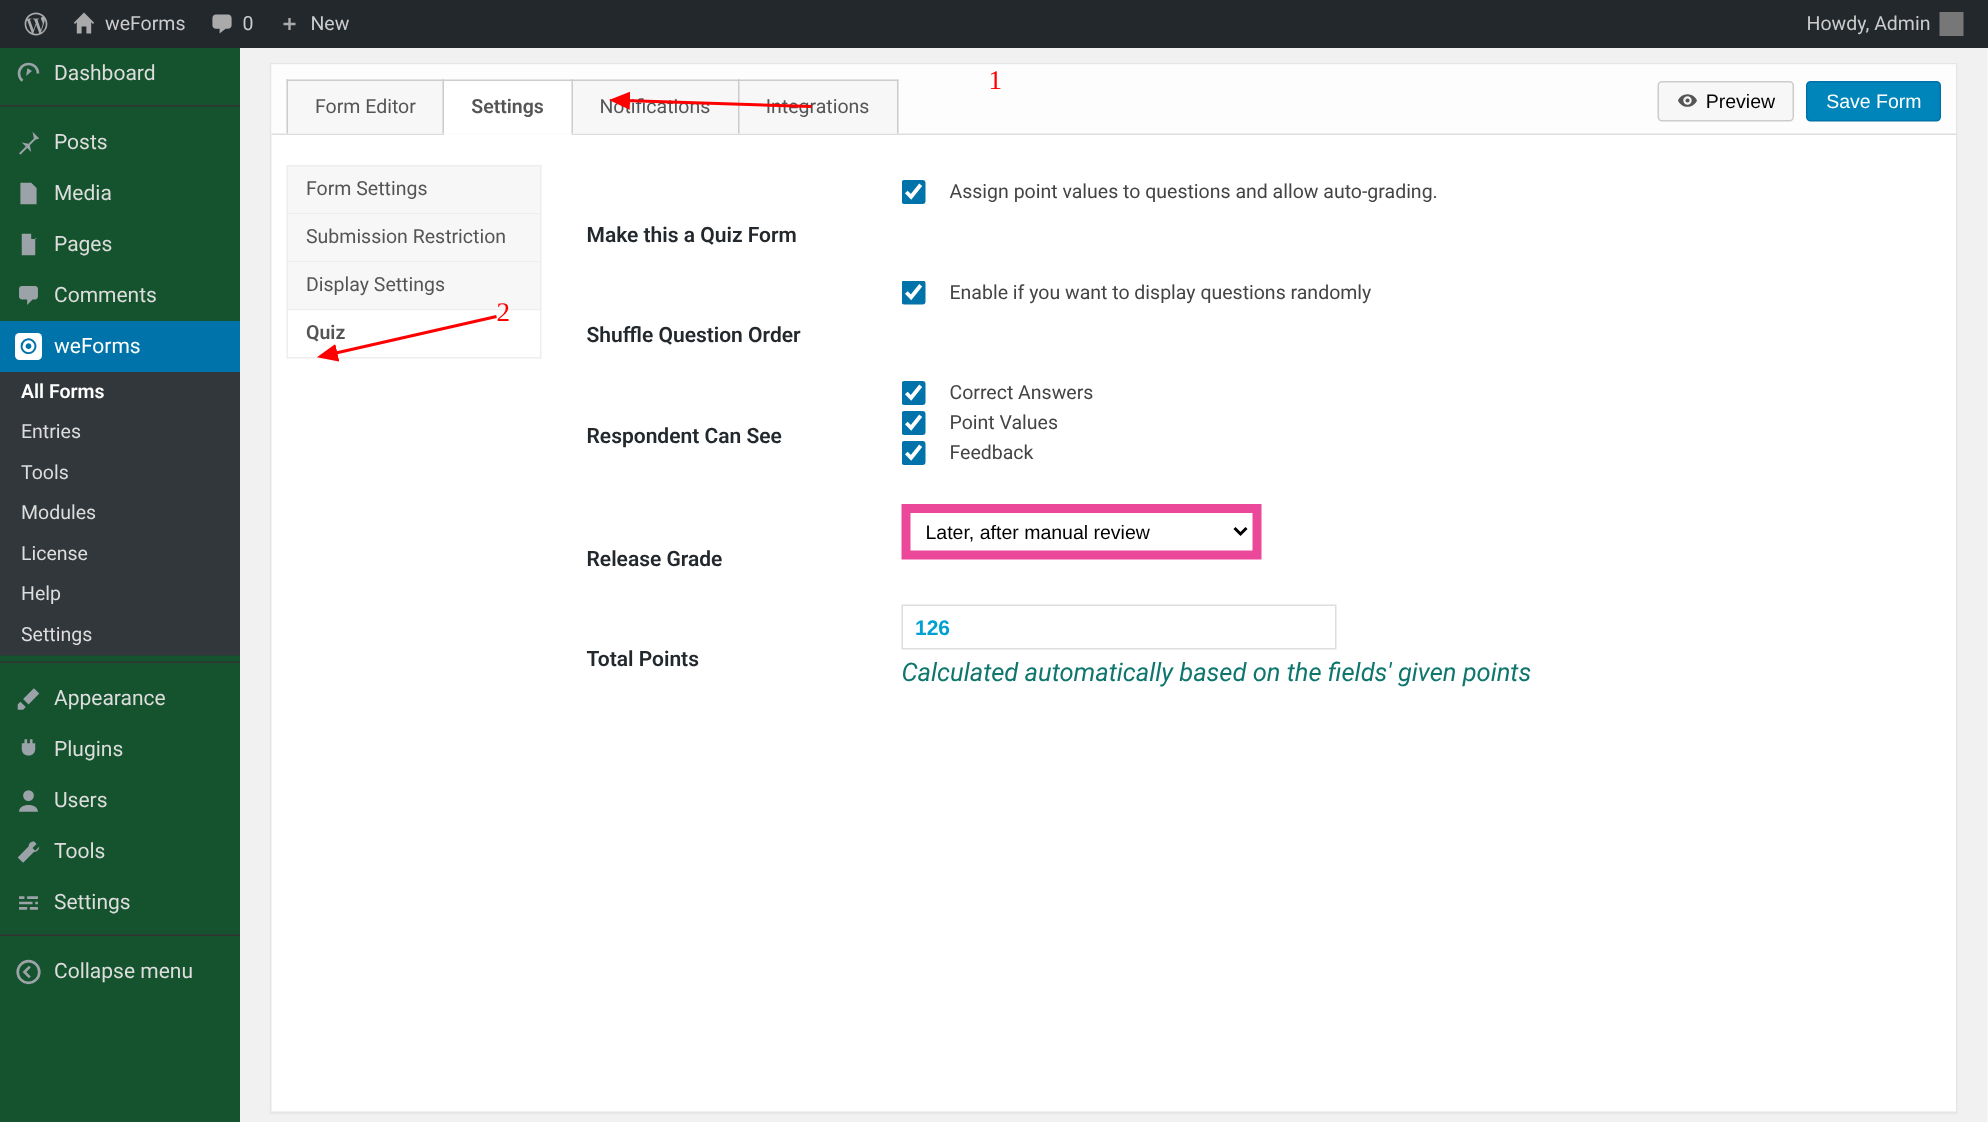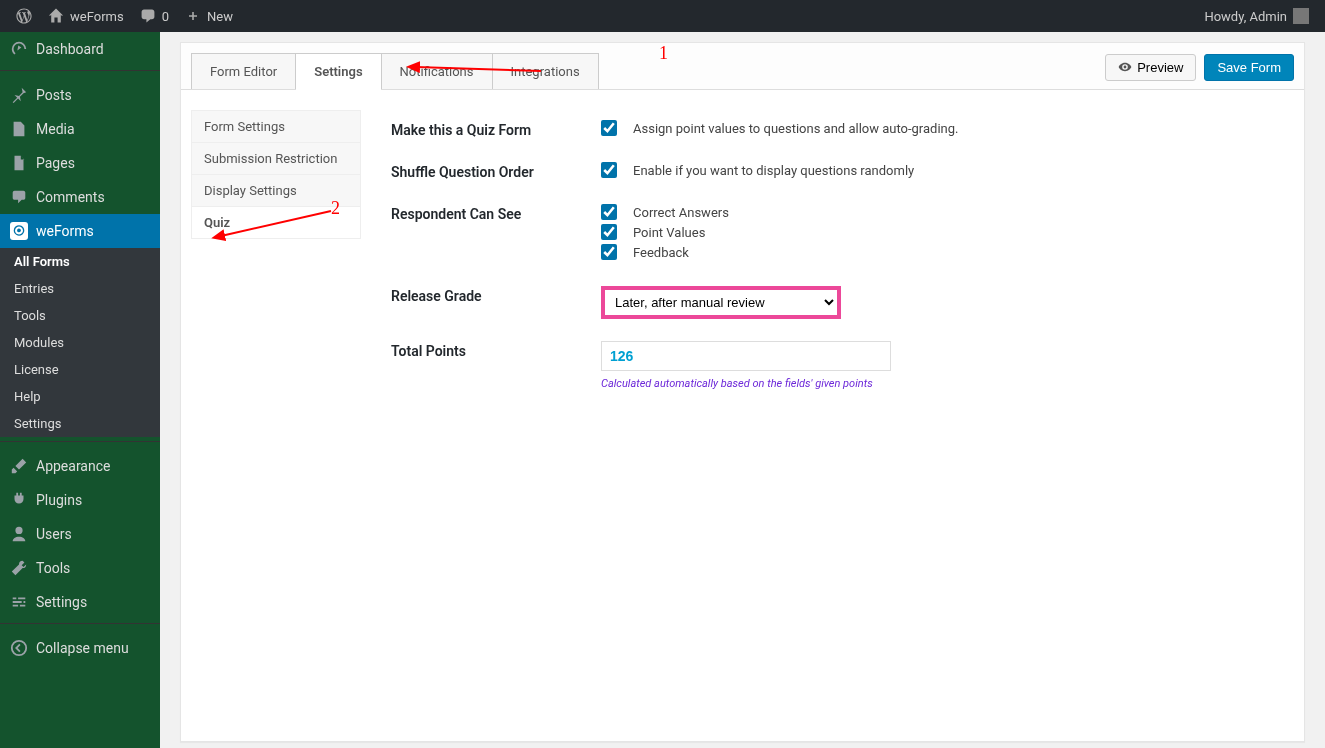--- a/index.html
+++ b/index.html
@@ -38,27 +38,27 @@
 
 .body { display:flex; }
 .settings-nav { width:170px; padding:0; }
 .settings-nav .snav { padding:8px 12px; border:1px solid #eee; border-top:none; background:#f7f7f7; color:#555; cursor:pointer; font-size:13px; }
 .settings-nav .snav:first-child { border-top:1px solid #eee; }
 .settings-nav .snav.active { background:#fff; font-weight:600; }
 .settings-nav-wrap { padding:20px 0 0 10px; }
 
 .form-area { flex:1; padding:30px 20px 20px 30px; position:relative; }
 .frow { display:flex; margin-bottom:22px; }
-.frow .lbl { width:210px; font-weight:600; color:#23282d; font-size:14px; padding-top:2px; }
+.frow .lbl { width:210px; font-weight:600; color:#23282d; font-size:14px; padding-top:2px;margin-top:27px; }
 .frow .ctl { flex:1; color:#444; }
 .chk { display:flex; align-items:center; gap:16px; margin-bottom:4px; }
 .chk input { width:16px; height:16px; accent-color:#0073aa; }
-select.sel { width:240px; padding:4px 6px; border:4px solid #ec4899; background:#fff; font-size:13px; }
+select.sel { width:240px; padding:4px 6px; border:6px solid #ec4899; background:#fff; font-size:13px; }
 input.tp { width:290px; padding:6px 8px; border:1px solid #ddd; font-size:14px; color:#00a0d2; font-weight:600; }
-.hint { font-style:italic; color:#6d28d9; margin-top:6px; font-size:11px; }
+.hint { font-style:italic; color:#0f766e; margin-top:6px; font-size:17px; }
 
 
 .anno { position:absolute; color:#ff0000; font-size:18px; font-family: Georgia, serif; pointer-events:none; }
 .arrow-svg { position:absolute; pointer-events:none; }
 </style>
 </head>
 <body>
 
 <div class="adminbar">
   <div class="ab-item">

